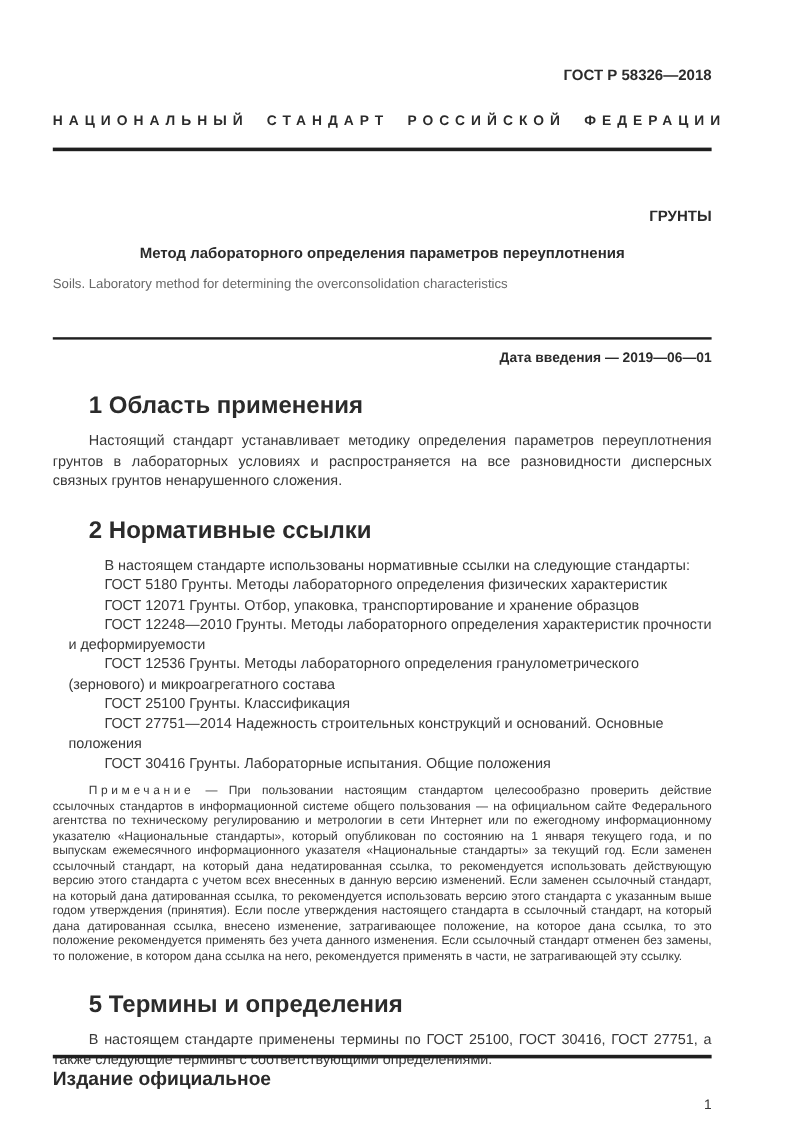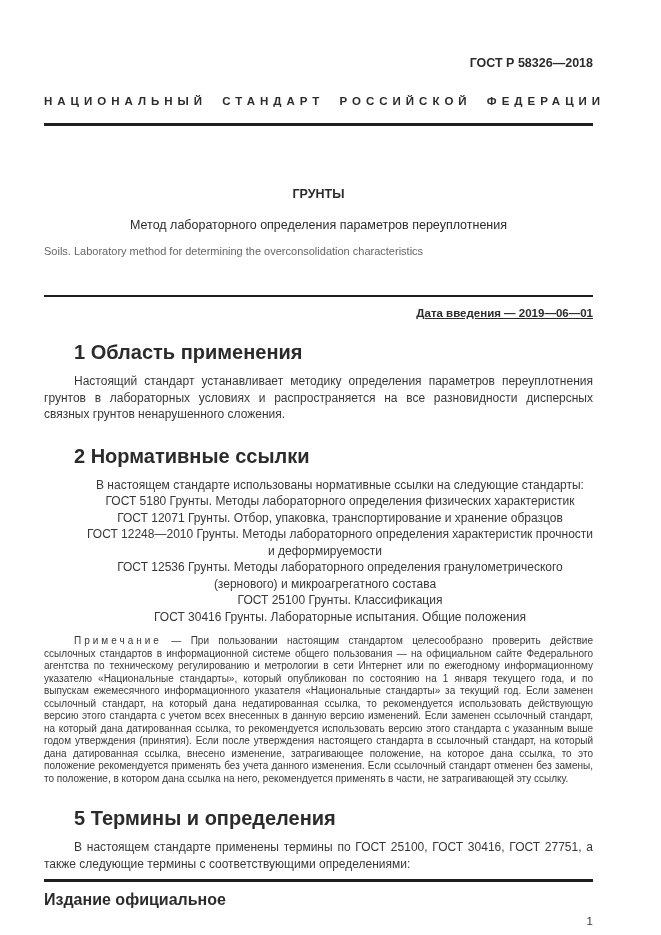--- a/index.html
+++ b/index.html
@@ -40,63 +40,62 @@
     word-spacing:7px;
     white-space:nowrap;
     color:var(--text-strong);
   }
   .rule{border:0;margin:0;background:var(--rule);}
   .rule-top{height:3px;margin-top:16px;}
   .rule-mid{height:2px;margin-top:38px;}
   .rule-footer{height:3px;margin-top:13px;}
   
   .doc-title{
-    margin-top:61px;
-    text-align:center;
+    margin-top:47px;
+    text-align:right;
     font-size:12.5px;
     font-weight:bold;
     color:var(--text-strong);
   }
   .doc-subtitle{
     margin-top:17px;
     text-align:center;
     font-size:12.5px;
-    font-weight:normal;
+    font-weight:bold;
     color:var(--text-strong);
   }
   .doc-subtitle-en{
     margin-top:13px;
     text-align:left;
     font-size:11px;
     color:var(--text-muted);
   }
   
   .effective-date{
     margin-top:10px;
     text-align:right;
     font-size:11.5px;
     font-weight:bold;
     color:var(--text-strong);
-    text-decoration:underline;
   }
   h2.section-heading{
     margin:22px 0 0 30px;
     font-size:20px;
     font-weight:bold;
     color:var(--text-strong);
   }
   p.body-par{
     margin:9px 0 0 0;
     font-size:12px;
     line-height:16.5px;
     text-align:justify;
     text-indent:30px;
   }
   p.body-par + p.body-par{margin-top:0;}
-  .ref-list p.body-par{margin-top:0;text-align:center;margin-left:13px;}
+  .ref-list p.body-par{margin-top:0;text-align:left;margin-left:13px;}
   .ref-list p.body-par.first{margin-top:9px;}
   .note{
     margin-top:10px;
     font-size:10px;
     line-height:12.5px;
     text-align:justify;
     text-indent:30px;
   }
   .note .note-label{letter-spacing:3px;}
   
@@ -143,20 +142,21 @@
 
   <section>
     <h2 class="section-heading">2 Нормативные ссылки</h2>
     <div class="ref-list">
       <p class="body-par first">В настоящем стандарте использованы нормативные ссылки на следующие стандарты:</p>
       <p class="body-par">ГОСТ 5180 Грунты. Методы лабораторного определения физических характеристик</p>
       <p class="body-par">ГОСТ 12071 Грунты. Отбор, упаковка, транспортирование и хранение образцов</p>
       <p class="body-par">ГОСТ 12248—2010 Грунты. Методы лабораторного определения характеристик прочности и деформируемости</p>
       <p class="body-par">ГОСТ 12536 Грунты. Методы лабораторного определения гранулометрического (зернового) и микроагрегатного состава</p>
       <p class="body-par">ГОСТ 25100 Грунты. Классификация</p>
+      <p class="body-par">ГОСТ 27751—2014 Надежность строительных конструкций и оснований. Основные положения</p>
       <p class="body-par">ГОСТ 30416 Грунты. Лабораторные испытания. Общие положения</p>
     </div>
     <p class="note"><span class="note-label">Примечание</span> <span>— При пользовании настоящим стандартом целесообразно проверить действие ссылочных стандартов в информационной системе общего пользования — на официальном сайте Федерального агентства по техническому регулированию и метрологии в сети Интернет или по ежегодному информационному указателю «Национальные стандарты», который опубликован по состоянию на 1 января текущего года, и по выпускам ежемесячного информационного указателя «Национальные стандарты» за текущий год. Если заменен ссылочный стандарт, на который дана недатированная ссылка, то рекомендуется использовать действующую версию этого стандарта с учетом всех внесенных в данную версию изменений. Если заменен ссылочный стандарт, на который дана датированная ссылка, то рекомендуется использовать версию этого стандарта с указанным выше годом утверждения (принятия). Если после утверждения настоящего стандарта в ссылочный стандарт, на который дана датированная ссылка, внесено изменение, затрагивающее положение, на которое дана ссылка, то это положение рекомендуется применять без учета данного изменения. Если ссылочный стандарт отменен без замены, то положение, в котором дана ссылка на него, рекомендуется применять в части, не затрагивающей эту ссылку.</span></p>
   </section>
 
   <section>
     <h2 class="section-heading">5 Термины и определения</h2>
     <p class="body-par">В настоящем стандарте применены термины по ГОСТ 25100, ГОСТ 30416, ГОСТ 27751, а также следующие термины с соответствующими определениями:</p>
   </section>
 

